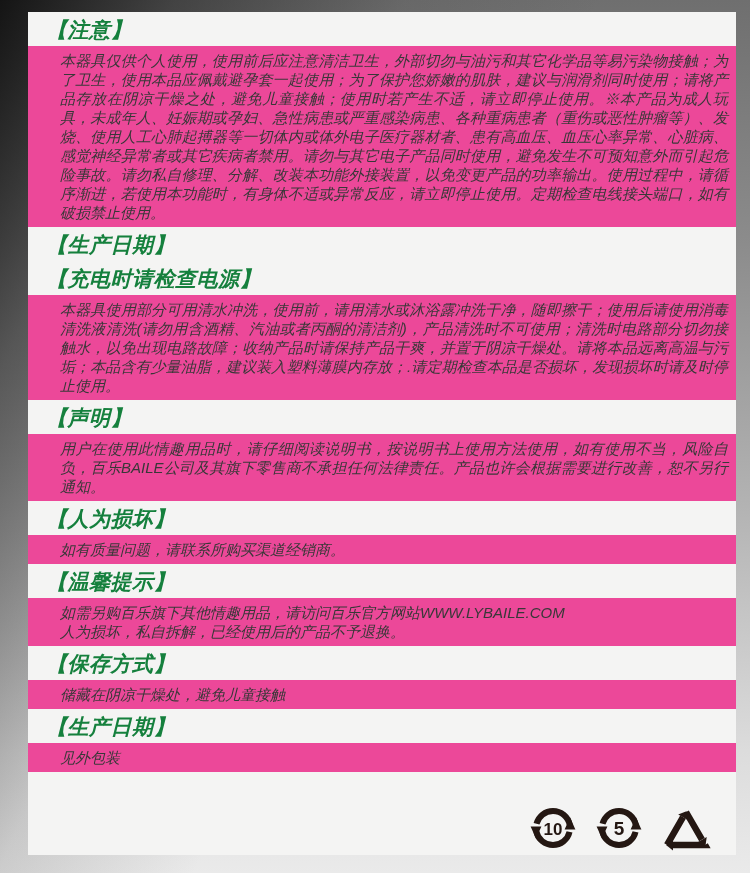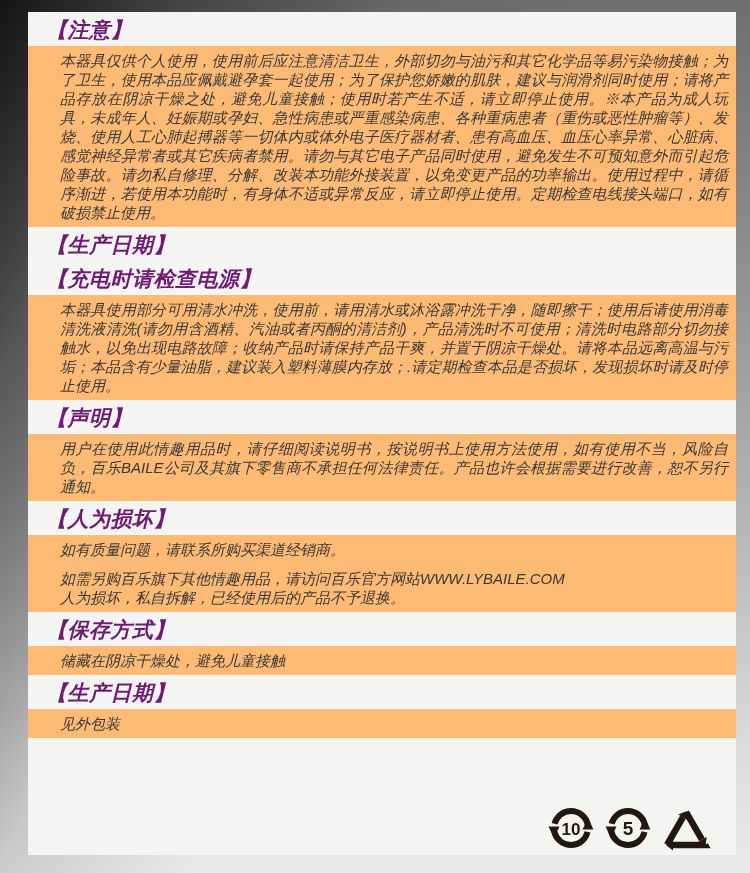--- a/index.html
+++ b/index.html
@@ -24,44 +24,44 @@
     height: 843px;
     background: #f4f4f3;
     overflow: hidden;
   }
 
   .sec-title {
     font-family: "Liberation Sans", sans-serif;
     font-size: 21px;
     font-weight: 700;
     font-style: italic;
-    color: #701a75;
+    color: #15803d;
     letter-spacing: 0.5px;
     padding: 5px 10px 3px 18px;
     line-height: 26px;
   }
 
   .sec-body {
-    background: #fdba74;
+    background: #ec4899;
     color: #383838;
     font-size: 15px;
     line-height: 19px;
     font-style: italic;
     padding: 5px 8px 5px 32px;
     white-space: pre-line;
     text-align: justify;
   }
 
   .icons-row {
     position: absolute;
     right: 22px;
     bottom: 2px;
     display: flex;
     align-items: center;
-    gap: 3px;
+    gap: 12px;
   }
 
   .icons-row svg { display: block; }
 
   .efup-num {
     font-family: "Liberation Sans", sans-serif;
     font-weight: 700;
   }
 </style>
 </head>
@@ -89,20 +89,21 @@
       <div class="sec-body">用户在使用此情趣用品时，请仔细阅读说明书，按说明书上使用方法使用，如有使用不当，风险自负，百乐BAILE公司及其旗下零售商不承担任何法律责任。产品也许会根据需要进行改善，恕不另行通知。</div>
     </section>
 
 
     <section>
       <div class="sec-title">【人为损坏】</div>
       <div class="sec-body">如有质量问题，请联系所购买渠道经销商。</div>
     </section>
 
     <section>
+      <div class="sec-title">【温馨提示】</div>
       <div class="sec-body">如需另购百乐旗下其他情趣用品，请访问百乐官方网站WWW.LYBAILE.COM
 人为损坏，私自拆解，已经使用后的产品不予退换。</div>
     </section>
 
     <section>
       <div class="sec-title">【保存方式】</div>
       <div class="sec-body">储藏在阴凉干燥处，避免儿童接触</div>
     </section>
 
     <section>

